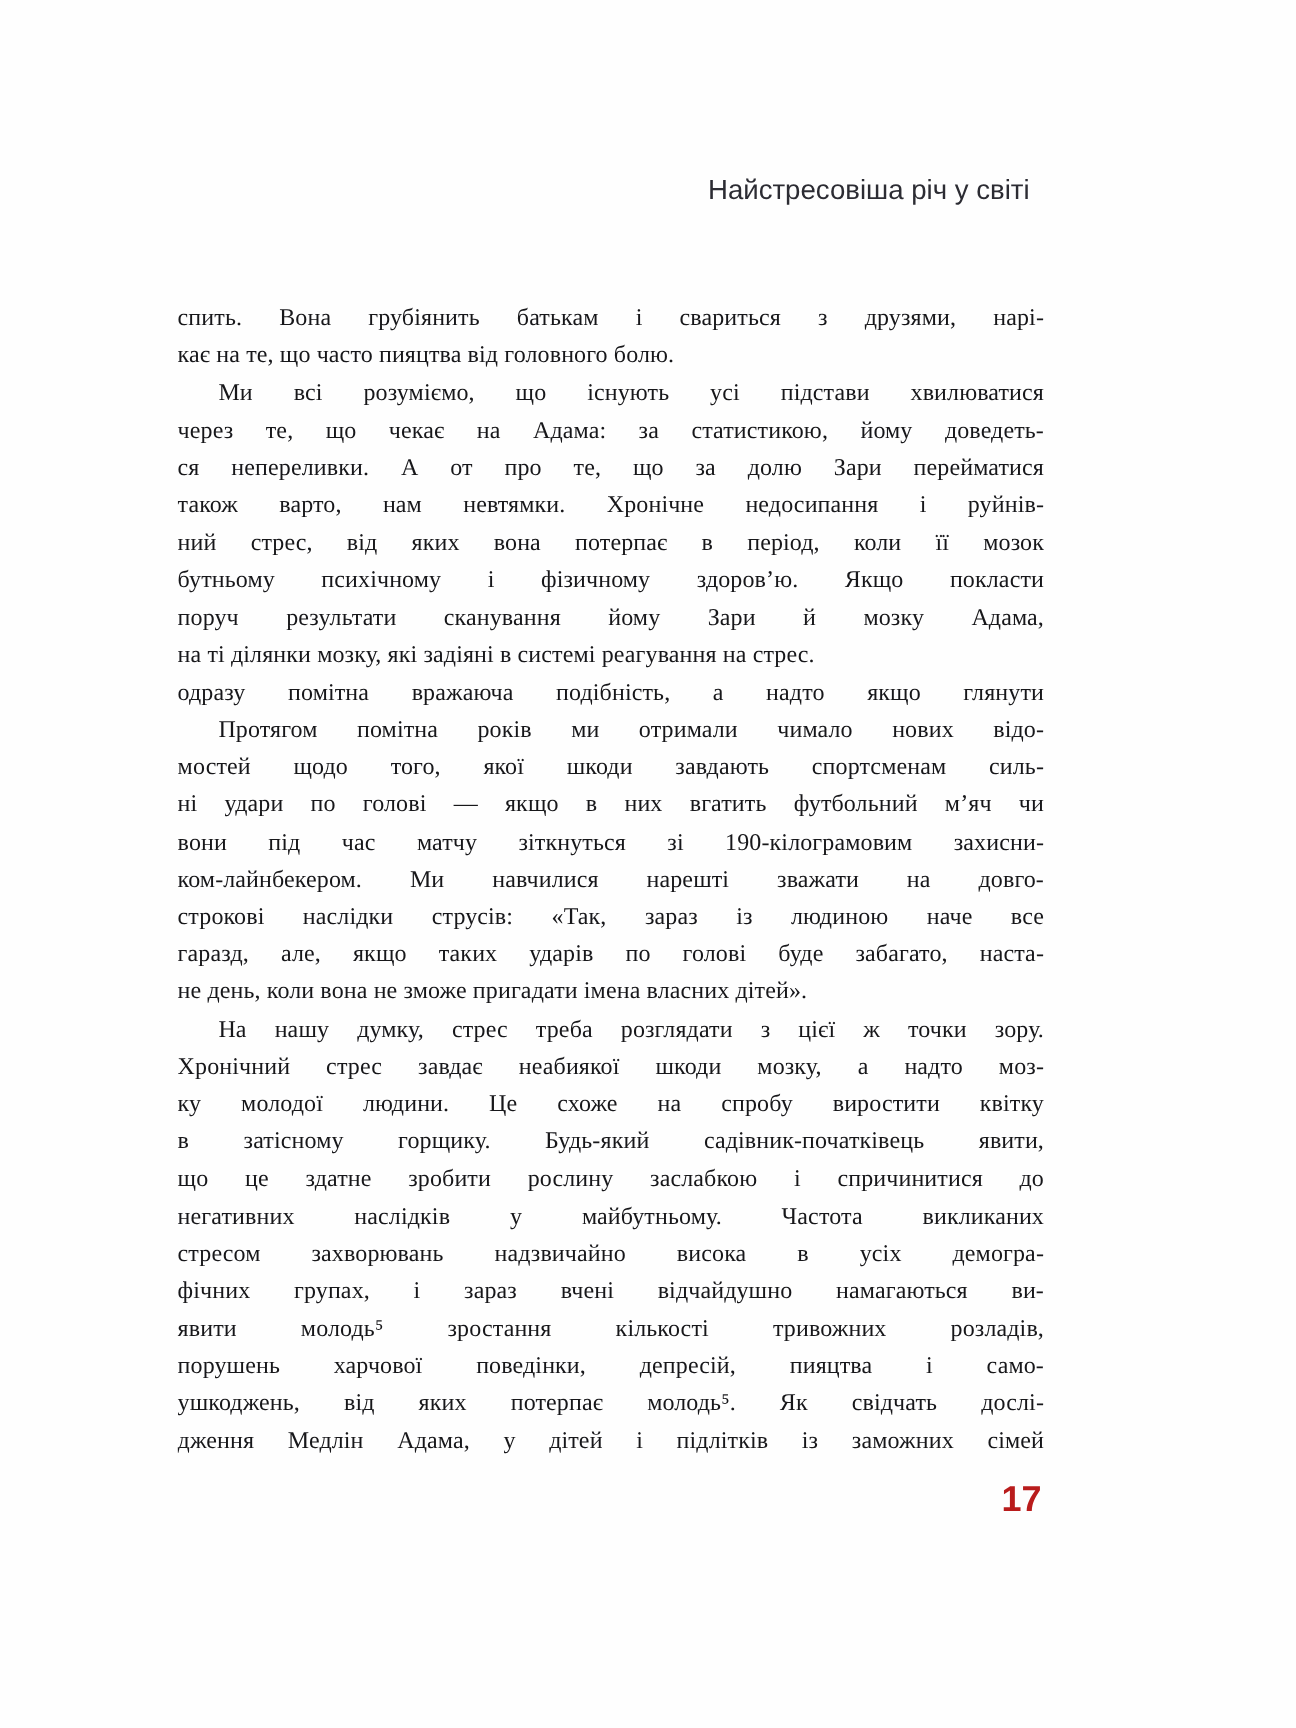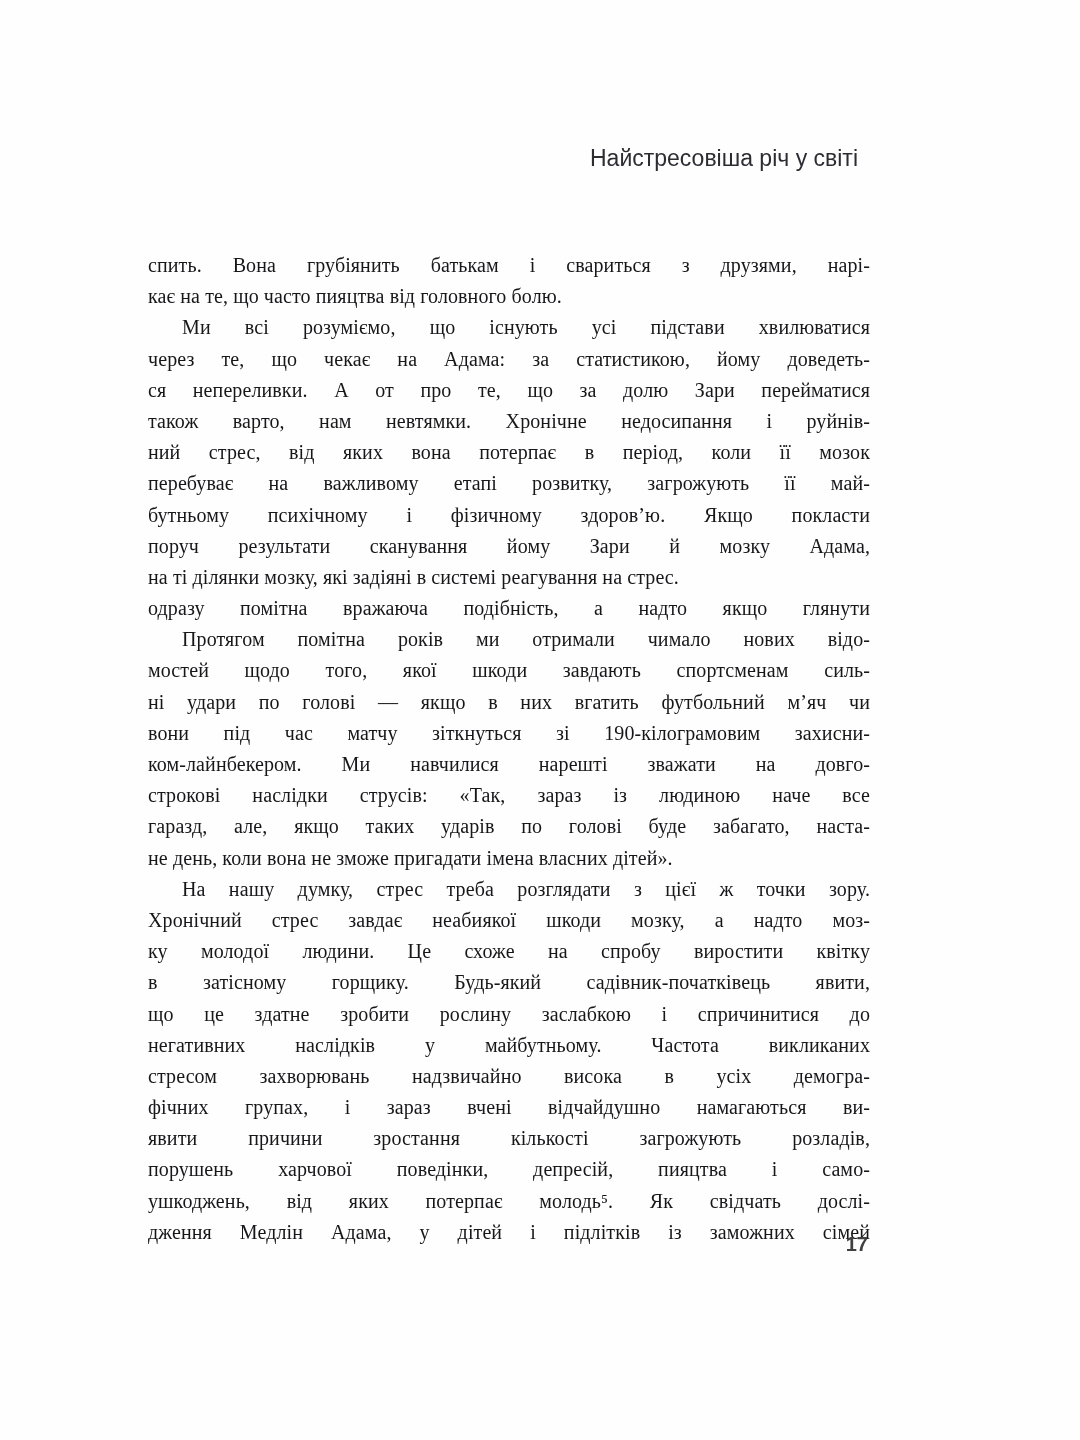--- a/index.html
+++ b/index.html
@@ -53,59 +53,58 @@
     padding-left: 34px;
   }
   .page-number {
     position: absolute;
     top: 1233px;
     left: 148px;
     width: 720px;
     text-align: right;
     font-family: "Liberation Sans", "DejaVu Sans", sans-serif;
     font-weight: bold;
-    font-size: 20px;
-    color: #404040;
+    font-size: 30px;
+    color: #b91c1c;
   }
 </style>
 </head>
 <body>
 
 <div class="page">
   <div class="running-head">Найстресовіша річ у світі</div>
 
   <div class="body-text" id="body-text">
       <div class="line">спить. Вона грубіянить батькам і свариться з друзями, нарі-</div>
       <div class="line para-end">кає на те, що часто пияцтва від головного болю.</div>
       <div class="line indent">Ми всі розуміємо, що існують усі підстави хвилюватися</div>
       <div class="line">через те, що чекає на Адама: за статистикою, йому доведеть-</div>
       <div class="line">ся непереливки. А от про те, що за долю Зари перейматися</div>
       <div class="line">також варто, нам невтямки. Хронічне недосипання і руйнів-</div>
       <div class="line">ний стрес, від яких вона потерпає в період, коли її мозок</div>
-      <div class="line">перебуває на важливому етапі розвитку, загрожують її май-</div>
       <div class="line">бутньому психічному і фізичному здоров’ю. Якщо покласти</div>
       <div class="line">поруч результати сканування йому Зари й мозку Адама,</div>
       <div class="line para-end">на ті ділянки мозку, які задіяні в системі реагування на стрес.</div>
       <div class="line">одразу помітна вражаюча подібність, а надто якщо глянути</div>
       <div class="line indent">Протягом помітна років ми отримали чимало нових відо-</div>
       <div class="line">мостей щодо того, якої шкоди завдають спортсменам силь-</div>
       <div class="line">ні удари по голові — якщо в них вгатить футбольний м’яч чи</div>
       <div class="line">вони під час матчу зіткнуться зі 190-кілограмовим захисни-</div>
       <div class="line">ком-лайнбекером. Ми навчилися нарешті зважати на довго-</div>
       <div class="line">строкові наслідки струсів: «Так, зараз із людиною наче все</div>
       <div class="line">гаразд, але, якщо таких ударів по голові буде забагато, наста-</div>
       <div class="line para-end">не день, коли вона не зможе пригадати імена власних дітей».</div>
       <div class="line indent">На нашу думку, стрес треба розглядати з цієї ж точки зору.</div>
       <div class="line">Хронічний стрес завдає неабиякої шкоди мозку, а надто моз-</div>
       <div class="line">ку молодої людини. Це схоже на спробу виростити квітку</div>
       <div class="line">в затісному горщику. Будь-який садівник-початківець явити,</div>
       <div class="line">що це здатне зробити рослину заслабкою і спричинитися до</div>
       <div class="line">негативних наслідків у майбутньому. Частота викликаних</div>
       <div class="line">стресом захворювань надзвичайно висока в усіх демогра-</div>
       <div class="line">фічних групах, і зараз вчені відчайдушно намагаються ви-</div>
-      <div class="line">явити причини зростання кількості загрожують розладів,</div>
+      <div class="line">явити молодь⁵ зростання кількості тривожних розладів,</div>
       <div class="line">порушень харчової поведінки, депресій, пияцтва і само-</div>
       <div class="line">ушкоджень, від яких потерпає молодь⁵. Як свідчать дослі-</div>
       <div class="line">дження Медлін Адама, у дітей і підлітків із заможних сімей</div>
     </div>
 
   <div class="page-number">17</div>
 </div>
 
 </body></html>

